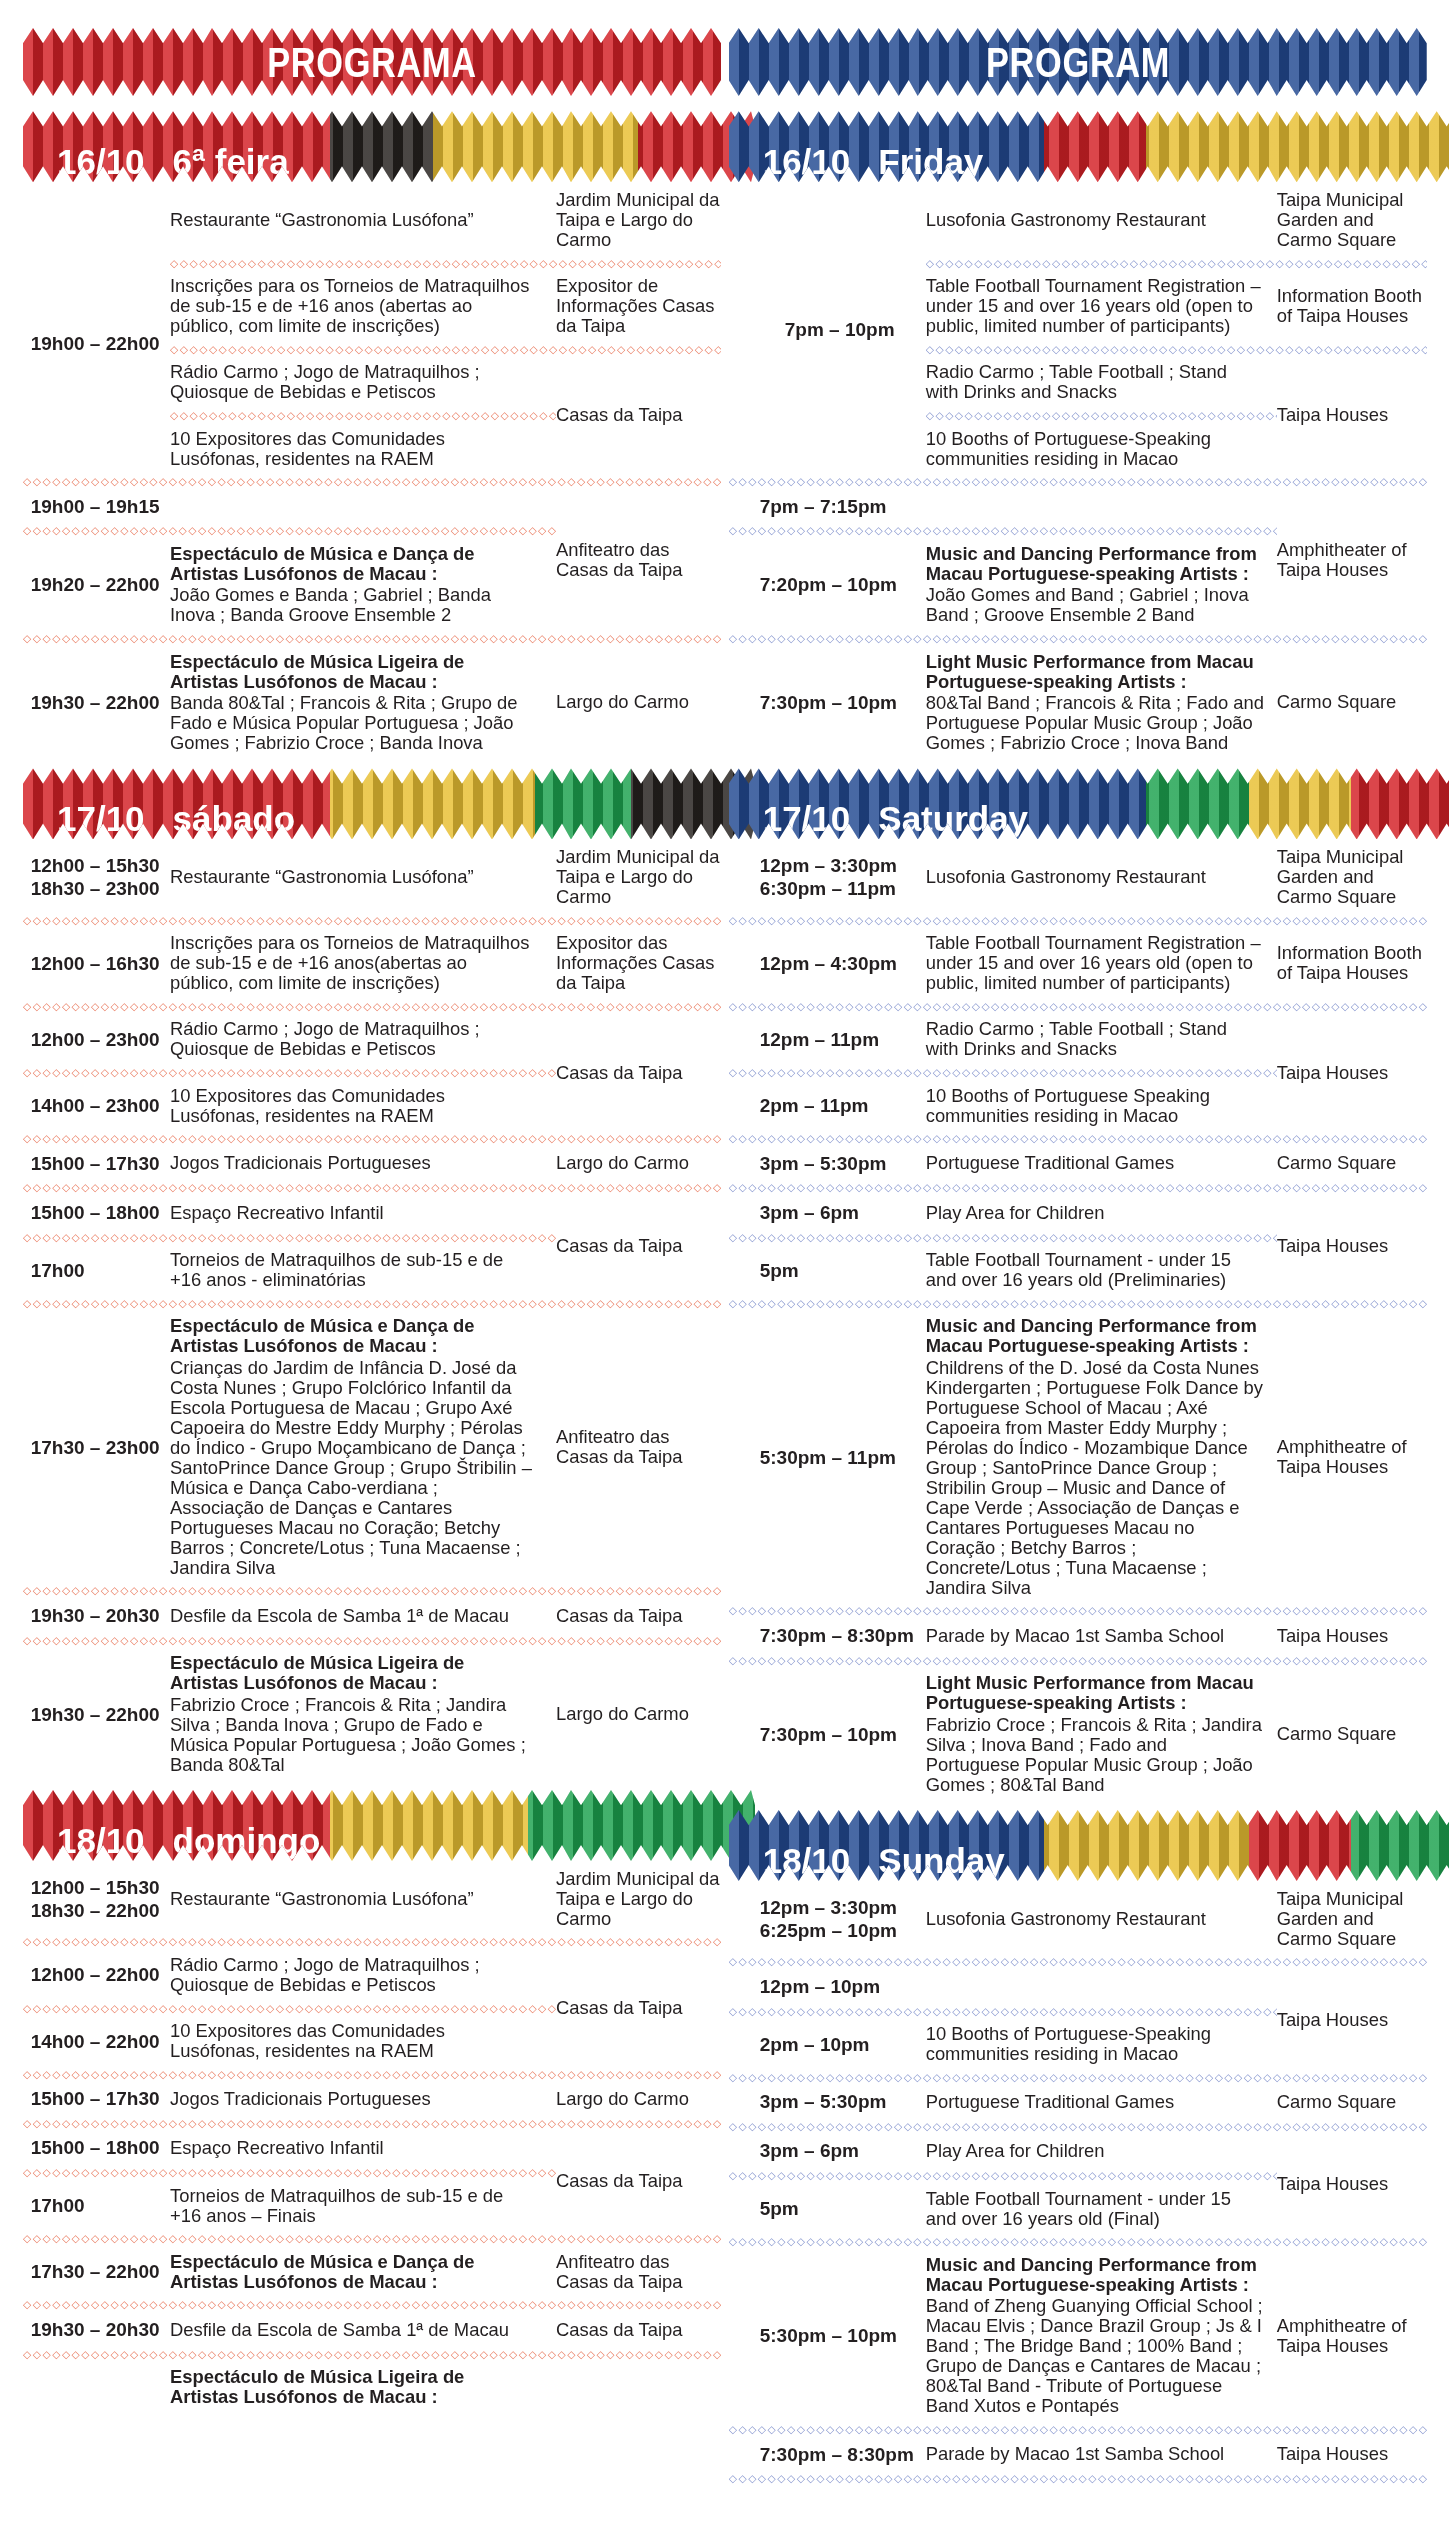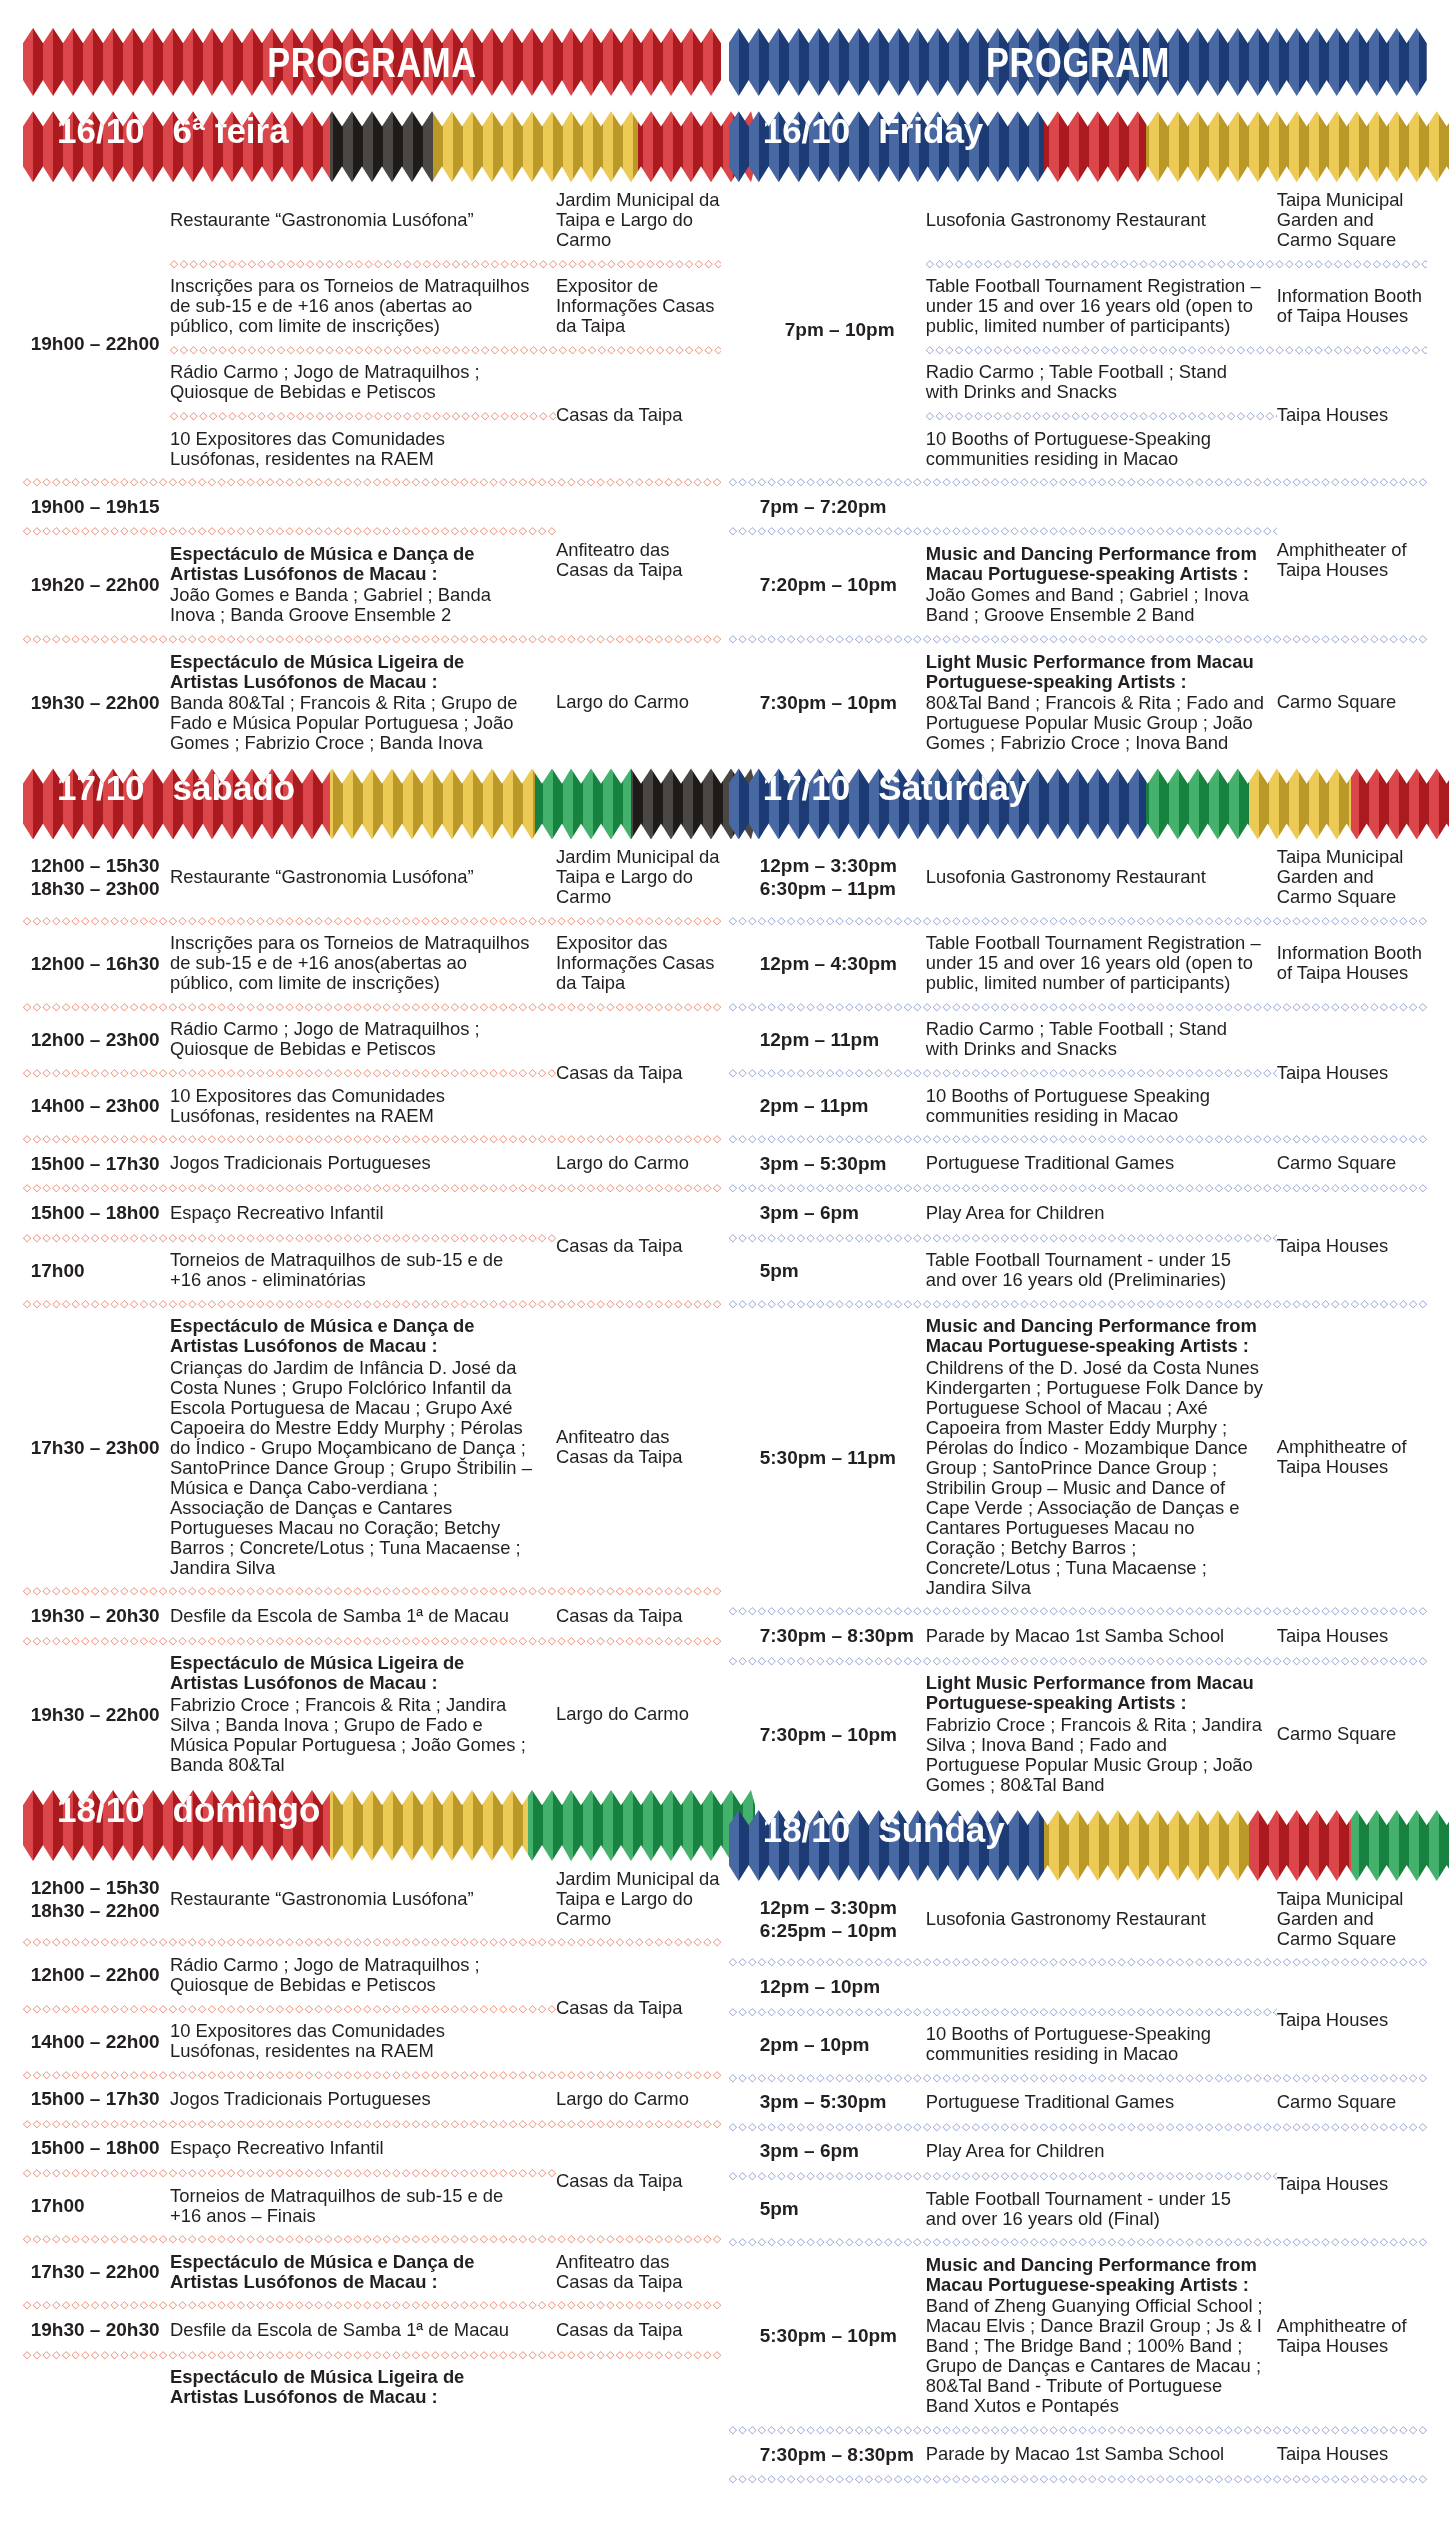--- a/index.html
+++ b/index.html
@@ -16,21 +16,21 @@
   .banner{position:relative;width:100%;}
   .title-banner{
     height:68px;display:flex;align-items:center;justify-content:center;
     margin-bottom:15.3px;
   }
   .title-text{
     color:#ffffff;font-weight:bold;font-size:43px;letter-spacing:0.8px;
     transform:scaleX(.8);white-space:nowrap;
   }
   .date-banner{
-    height:71px;display:flex;align-items:flex-start;gap:28px;
+    height:71px;display:flex;align-items:flex-end;gap:28px;
     padding-left:34px;margin-bottom:3.1px;
   }
   .date-banner .date,.date-banner .day{
     color:#ffffff;font-weight:bold;font-size:35px;white-space:nowrap;
   }
 
   
   .sec-grid{display:grid;align-items:center;margin-bottom:10.7px;}
   .col0 .sec-grid{grid-template-columns:147px 1fr 165px;}
   .col1 .sec-grid{grid-template-columns:197px 1fr 150px;}
@@ -309,21 +309,21 @@
           <div class="cell desc">
             <div class="txt">Radio Carmo ; Table Football ; Stand with Drinks and Snacks</div>
           </div>
           <div class="cell loc" style="grid-row: span 3;">Taipa Houses</div>
           <div class="divider div-d" style="color: rgb(129, 145, 204);">◇◇◇◇◇◇◇◇◇◇◇◇◇◇◇◇◇◇◇◇◇◇◇◇◇◇◇◇◇◇◇◇◇◇◇◇◇◇◇◇◇◇◇◇◇◇◇◇◇◇◇◇◇◇◇◇◇◇◇◇◇◇◇◇◇◇◇◇◇◇◇◇◇◇◇◇◇◇◇◇◇◇◇◇◇◇◇◇◇◇◇◇◇◇◇◇◇◇◇◇◇◇◇◇◇◇◇◇◇◇◇◇◇◇◇◇◇◇◇◇◇◇◇◇◇◇◇◇◇◇◇◇◇◇◇◇◇◇◇◇◇◇◇◇◇◇◇◇◇◇◇◇◇◇◇◇◇◇◇◇</div>
           <div class="cell desc">
             <div class="txt">10 Booths of Portuguese-Speaking communities residing in Macao</div>
           </div>
           <div class="divider div-full" style="color: rgb(129, 145, 204);">◇◇◇◇◇◇◇◇◇◇◇◇◇◇◇◇◇◇◇◇◇◇◇◇◇◇◇◇◇◇◇◇◇◇◇◇◇◇◇◇◇◇◇◇◇◇◇◇◇◇◇◇◇◇◇◇◇◇◇◇◇◇◇◇◇◇◇◇◇◇◇◇◇◇◇◇◇◇◇◇◇◇◇◇◇◇◇◇◇◇◇◇◇◇◇◇◇◇◇◇◇◇◇◇◇◇◇◇◇◇◇◇◇◇◇◇◇◇◇◇◇◇◇◇◇◇◇◇◇◇◇◇◇◇◇◇◇◇◇◇◇◇◇◇◇◇◇◇◇◇◇◇◇◇◇◇◇◇◇◇</div>
           <div class="cell time">
-            <div class="tline">7pm – 7:20pm</div>
+            <div class="tline">7pm – 7:15pm</div>
           </div>
           <div class="cell loc" style="grid-row: span 3;">Amphitheater of Taipa Houses</div>
           <div class="divider div-td" style="color: rgb(129, 145, 204);">◇◇◇◇◇◇◇◇◇◇◇◇◇◇◇◇◇◇◇◇◇◇◇◇◇◇◇◇◇◇◇◇◇◇◇◇◇◇◇◇◇◇◇◇◇◇◇◇◇◇◇◇◇◇◇◇◇◇◇◇◇◇◇◇◇◇◇◇◇◇◇◇◇◇◇◇◇◇◇◇◇◇◇◇◇◇◇◇◇◇◇◇◇◇◇◇◇◇◇◇◇◇◇◇◇◇◇◇◇◇◇◇◇◇◇◇◇◇◇◇◇◇◇◇◇◇◇◇◇◇◇◇◇◇◇◇◇◇◇◇◇◇◇◇◇◇◇◇◇◇◇◇◇◇◇◇◇◇◇◇</div>
           <div class="cell time">
             <div class="tline">7:20pm – 10pm</div>
           </div>
           <div class="cell desc">
             <div class="bold">Music and Dancing Performance from Macau Portuguese-speaking Artists :</div>
             <div class="txt">João Gomes and Band ; Gabriel ; Inova Band ; Groove Ensemble 2 Band</div>
           </div>

